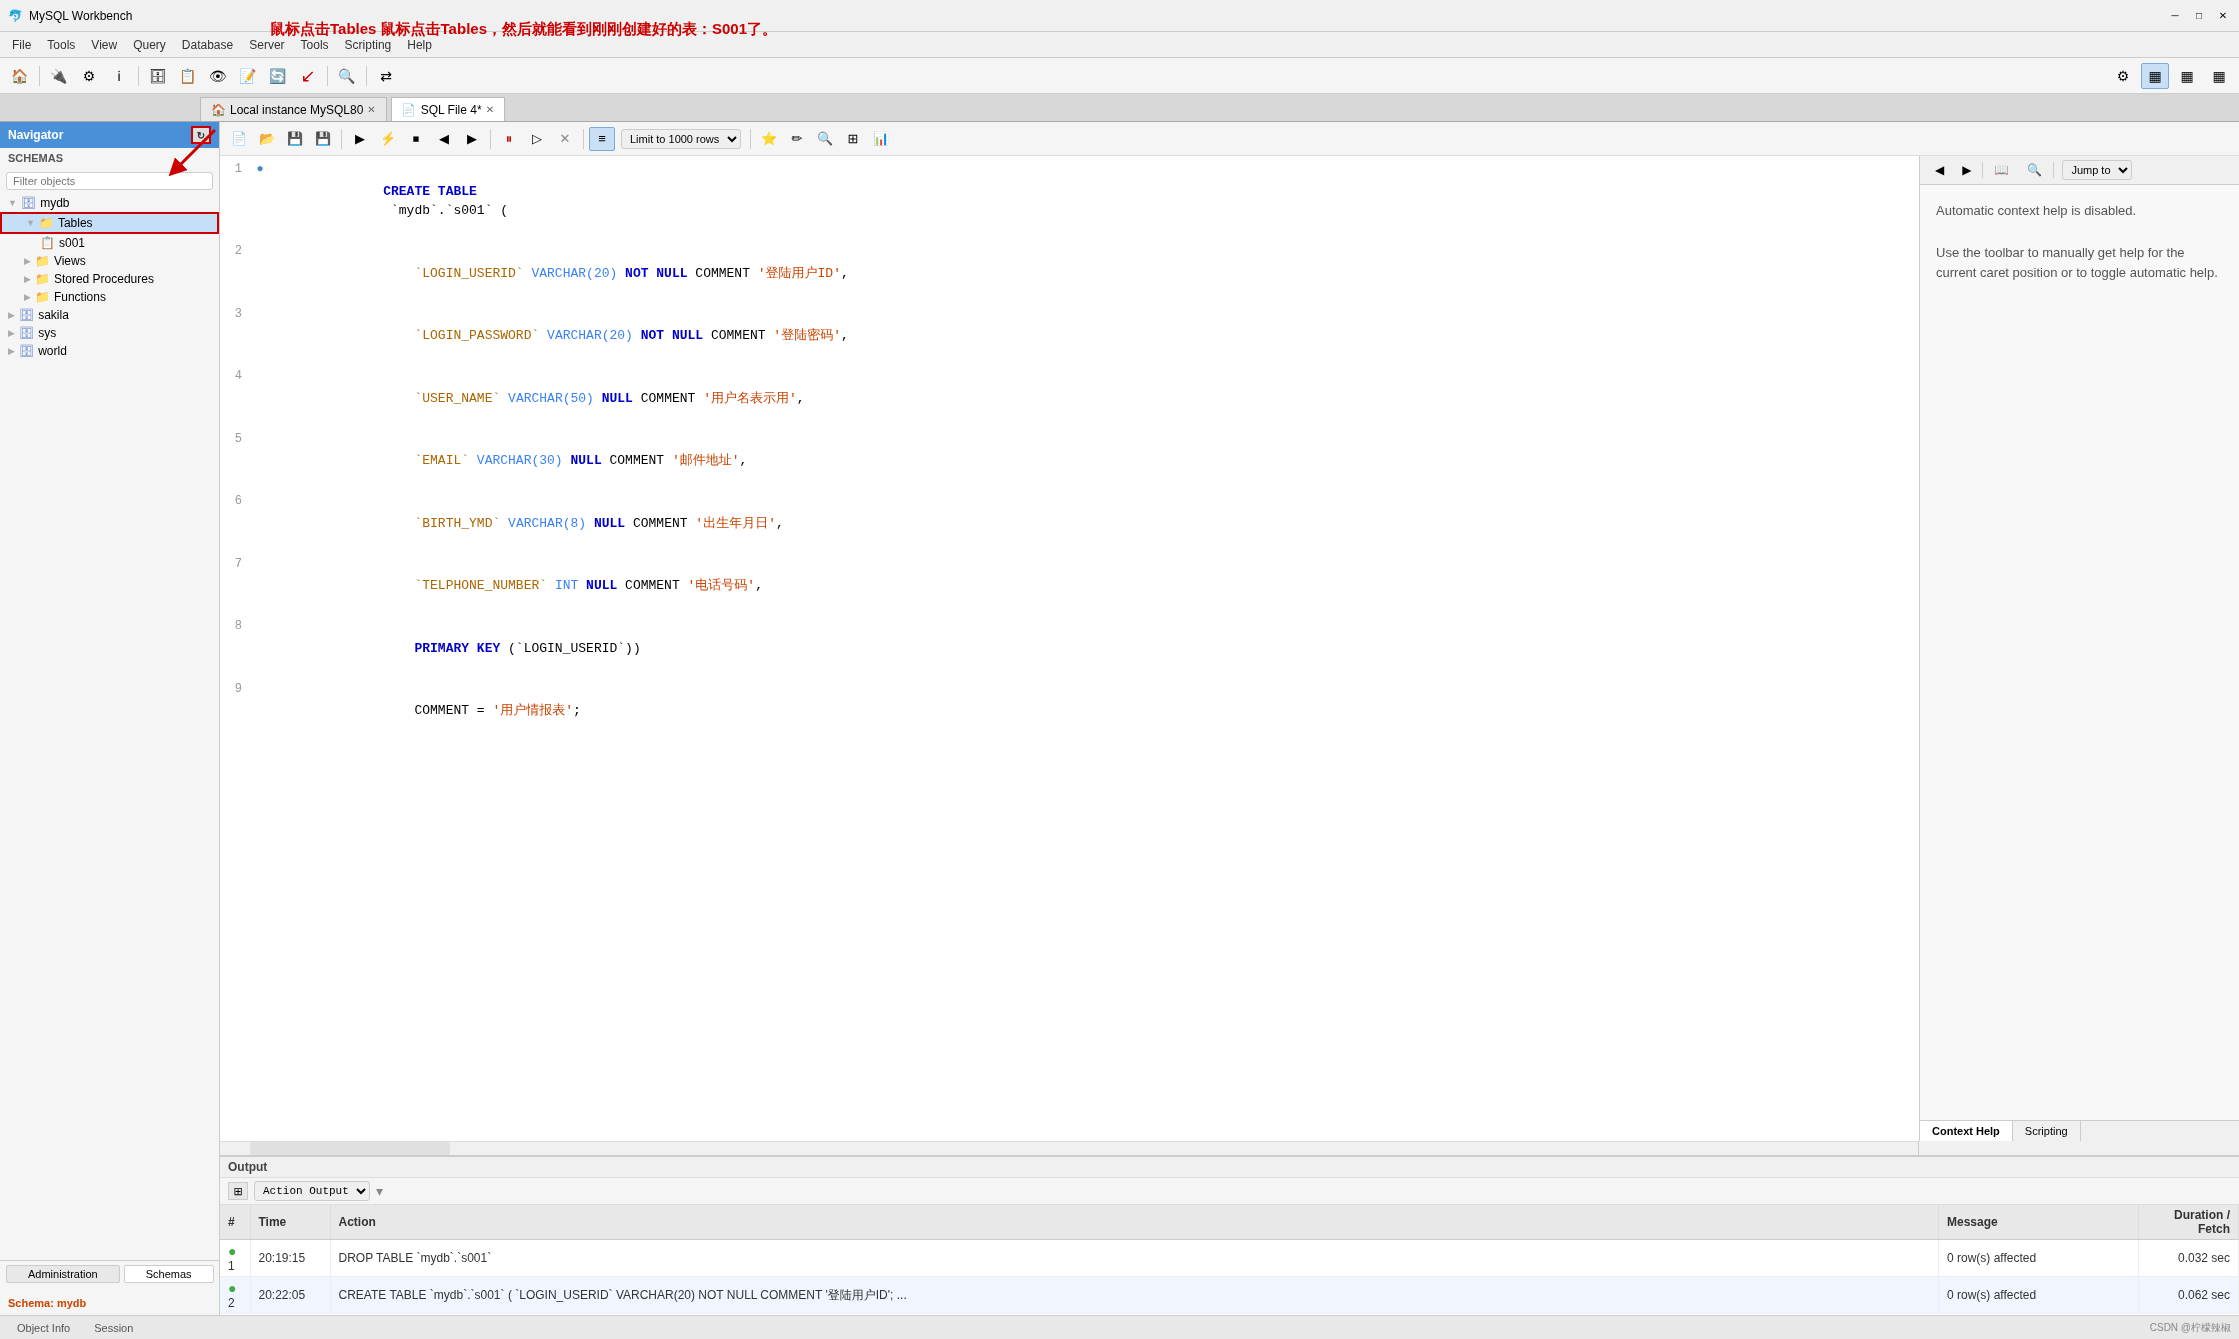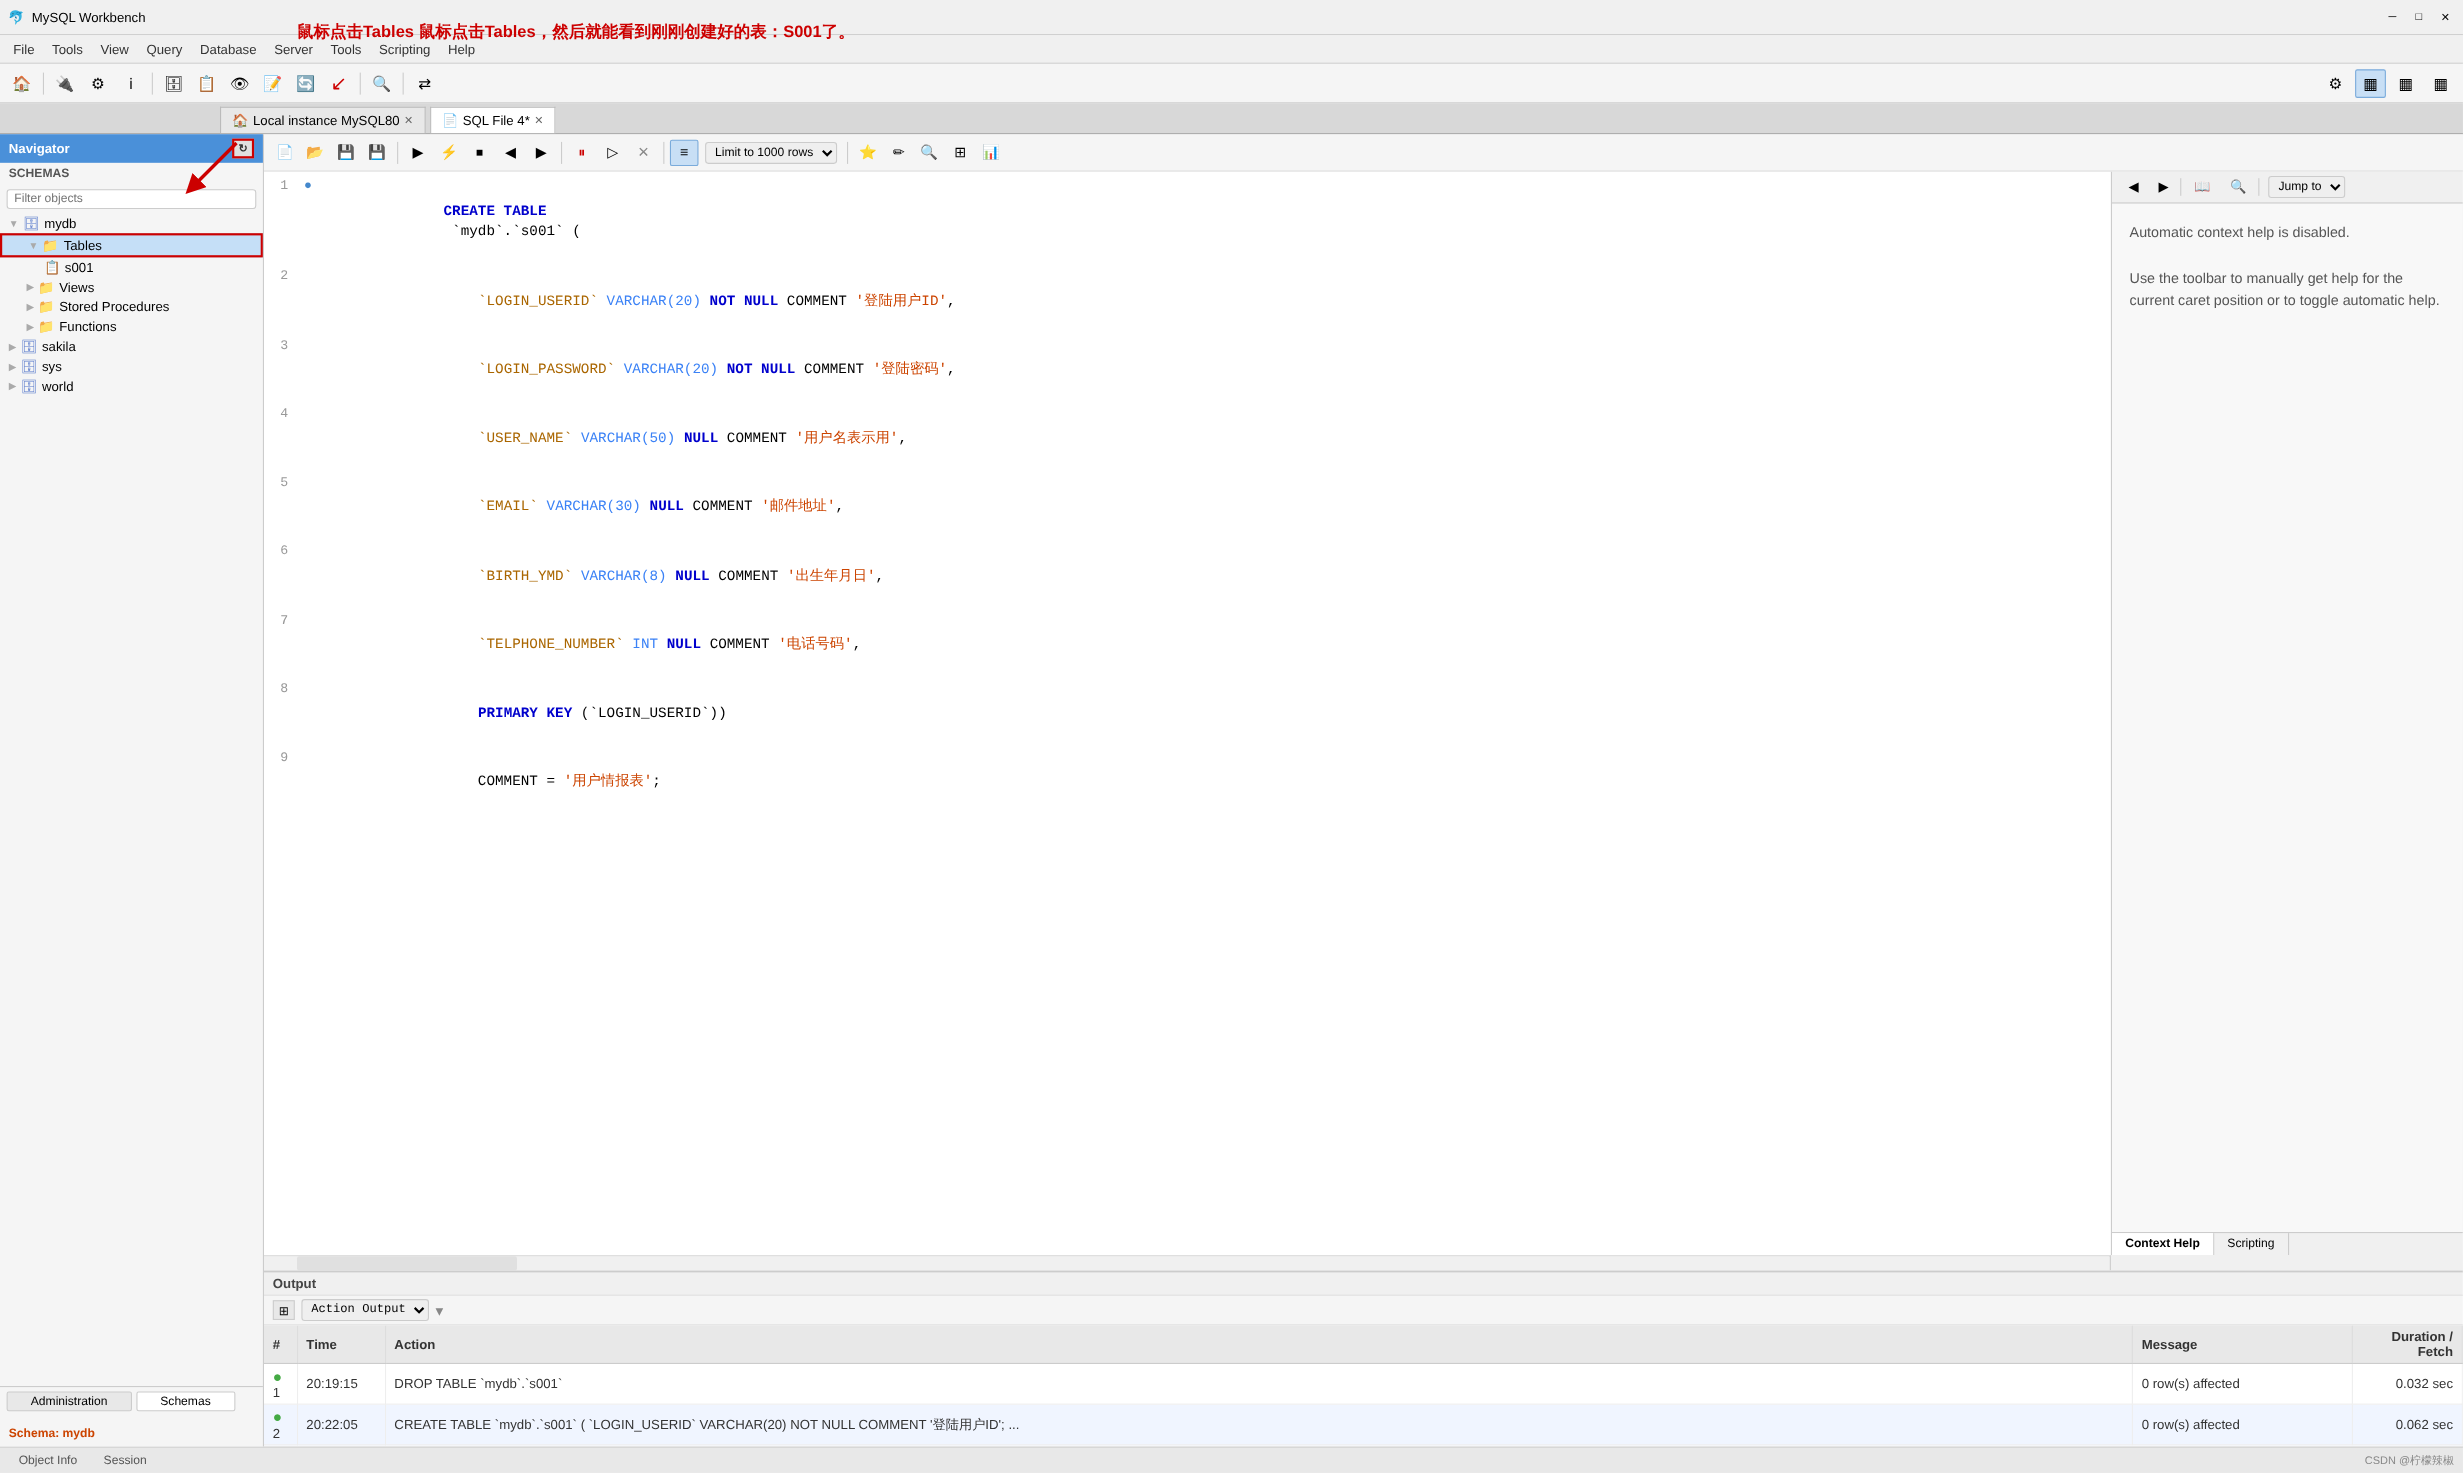--- a/index.html
+++ b/index.html
@@ -79,21 +79,21 @@
     .tab-close { font-size: 10px; color: #666; }
 
     
     .main-layout {
       display: flex;
       height: calc(1339px - 32px - 26px - 36px - 30px);
     }
 
     
     .navigator {
-      width: 240px;
+      width: 220px;
       background: #f5f5f5;
       border-right: 1px solid #ccc;
       display: flex;
       flex-direction: column;
       flex-shrink: 0;
     }
     .navigator-header {
       background: #4a90d9;
       color: white;
       padding: 4px 8px;

